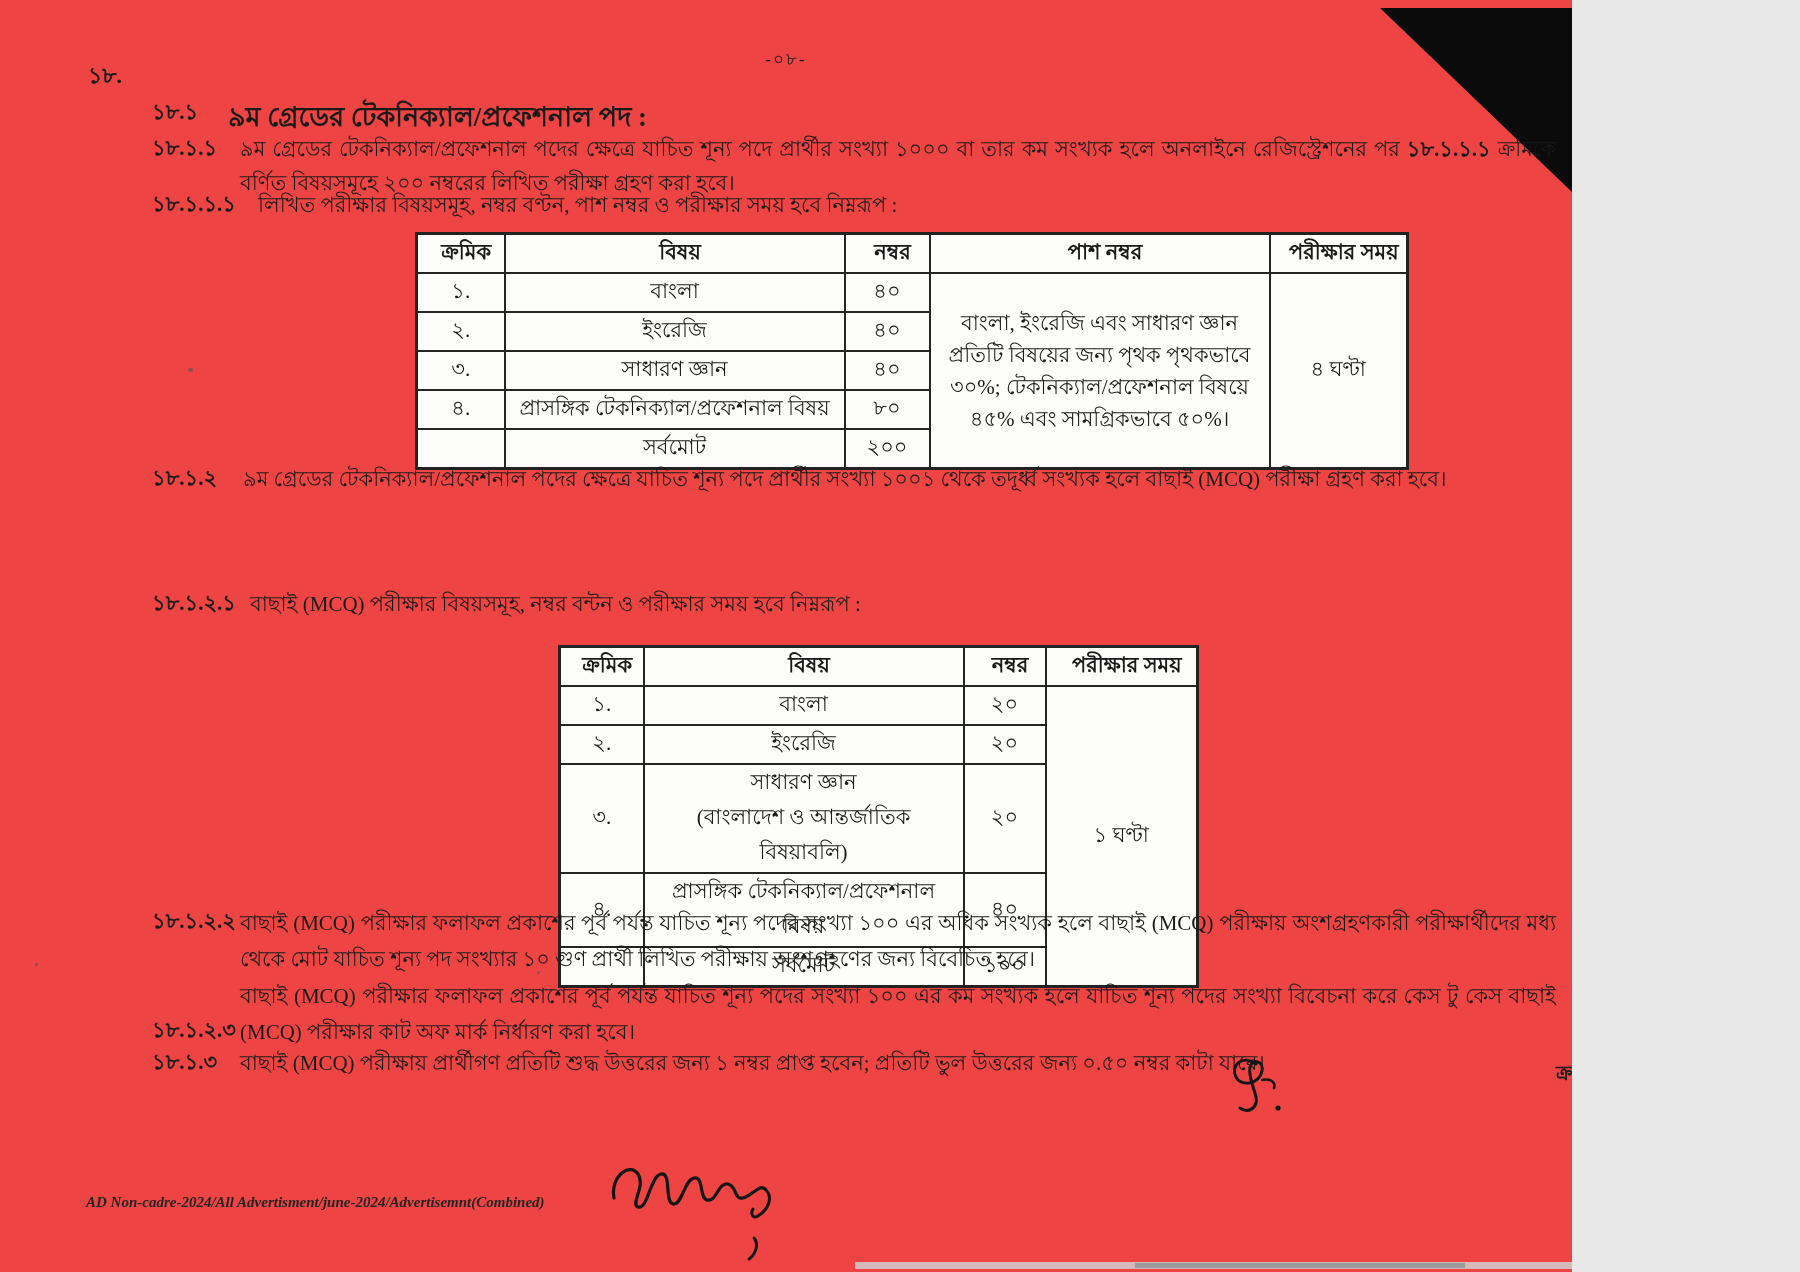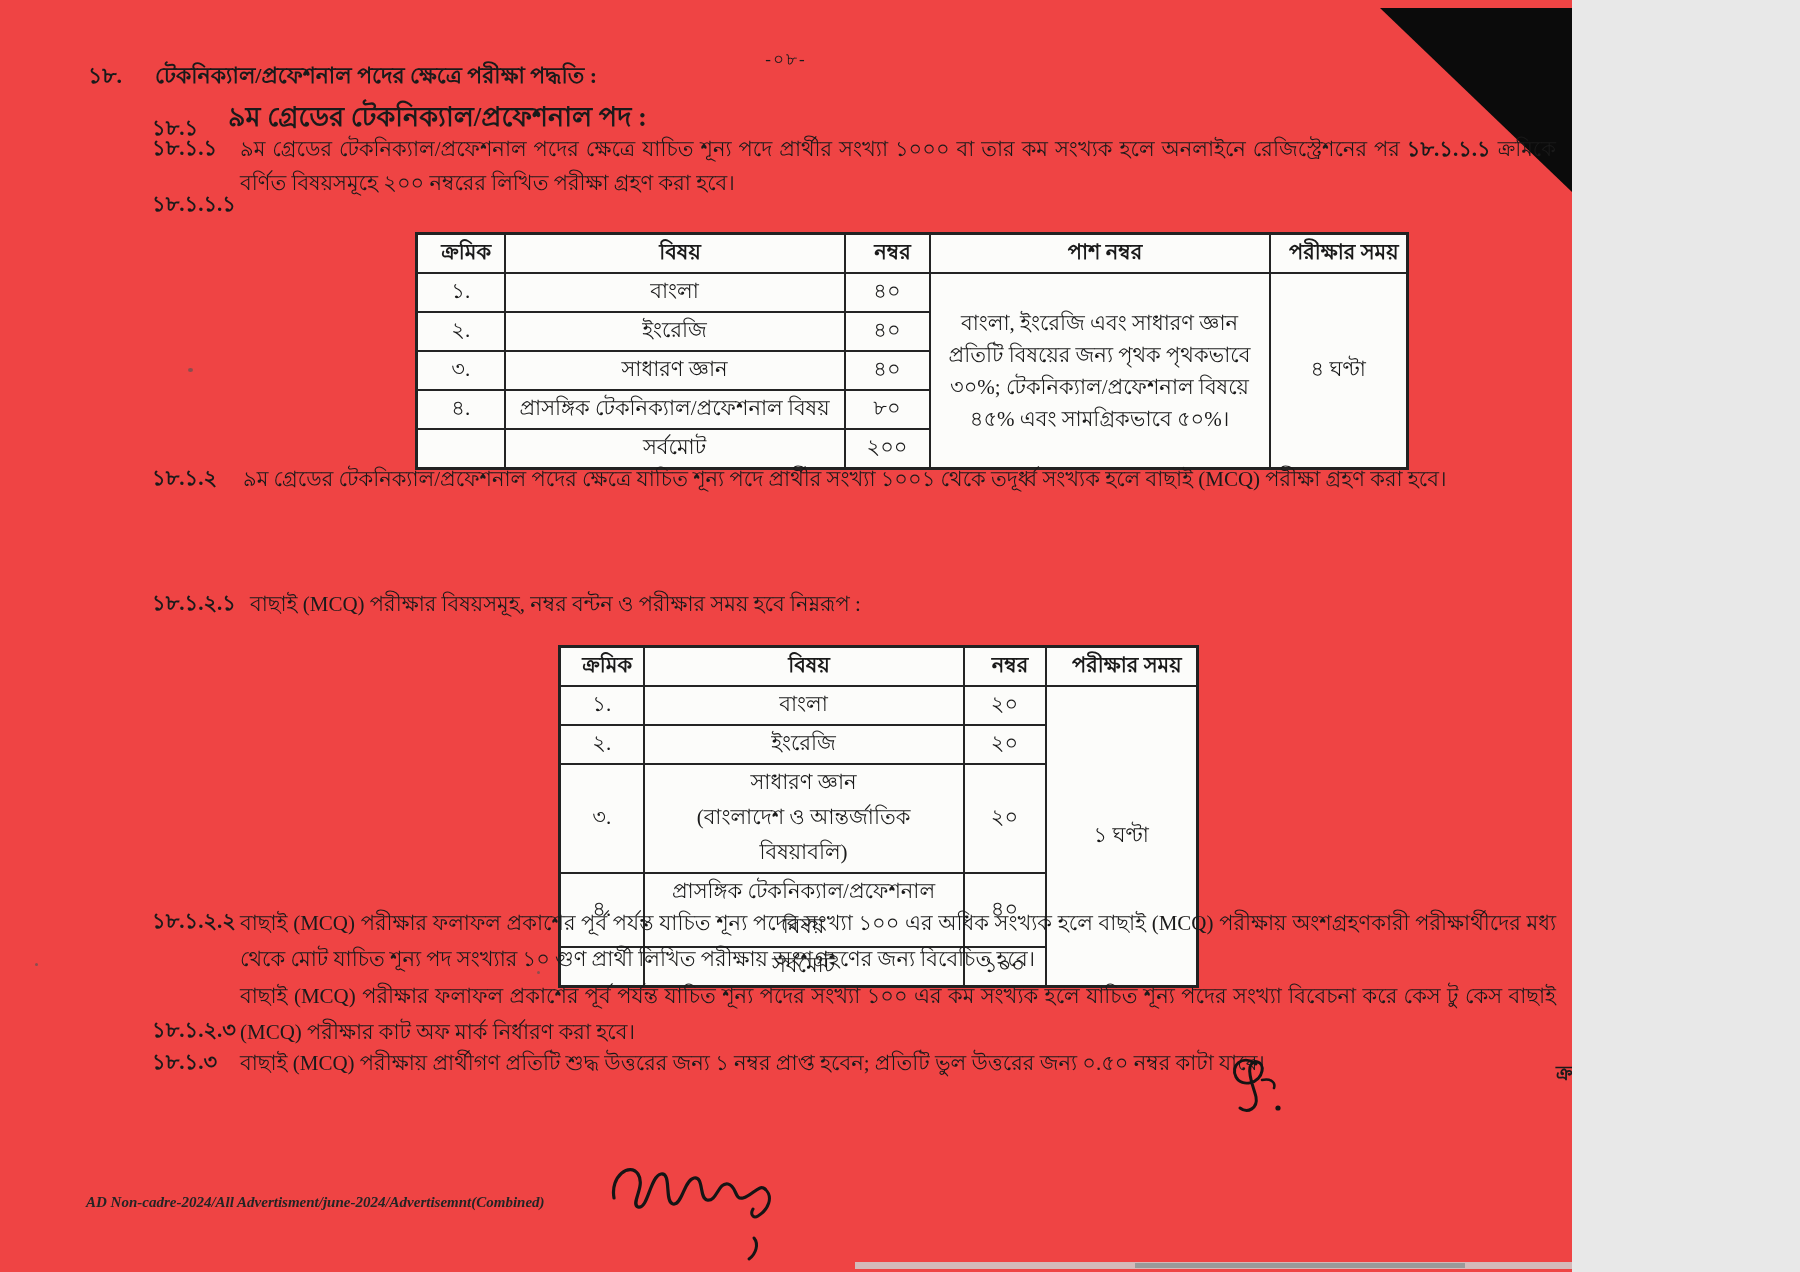--- a/index.html
+++ b/index.html
@@ -39,31 +39,31 @@
 </head>
 <body>
 
 <div class="page">
 
   <div class="abs corner-fold"></div>
 
   <div class="abs pageno" style="top:46px;left:0;">-০৮-</div>
 
   <span class="abs num" style="left:88px;top:58px;font-size:22px;">১৮.</span>
-  <span class="abs h-title" style="left:155px;top:58px;">টেকনিক্যাল/প্রফেশনাল পদের ক্ষেত্রে পরীক্ষা পদ্ধতি :</span>
 
-  <span class="abs num" style="left:152px;top:96px;margin-top:16px;">১৮.১</span>
+  <span class="abs num" style="left:152px;top:96px;">১৮.১</span>
   <span class="abs h-sub" style="left:228px;top:96px;">৯ম গ্রেডের টেকনিক্যাল/প্রফেশনাল পদ :</span>
 
   <span class="abs num" style="left:152px;top:132px;">১৮.১.১</span>
   <div class="abs body-text just" style="left:240px;top:132px;width:1316px;">
     <span>৯ম গ্রেডের টেকনিক্যাল/প্রফেশনাল পদের ক্ষেত্রে যাচিত শূন্য পদে প্রার্থীর সংখ্যা ১০০০ বা তার কম সংখ্যক হলে অনলাইনে রেজিস্ট্রেশনের পর </span><span class="ref-bold">১৮.১.১.১</span><span> ক্রমিকে বর্ণিত বিষয়সমূহে ২০০ নম্বরের লিখিত পরীক্ষা গ্রহণ করা হবে।</span>
   </div>
 
   <span class="abs num" style="left:152px;top:188px;">১৮.১.১.১</span>
+  <span class="abs body-text one-line" style="left:258px;top:188px;">লিখিত পরীক্ষার বিষয়সমূহ, নম্বর বণ্টন, পাশ নম্বর ও পরীক্ষার সময় হবে নিম্নরূপ :</span>
 
   <div class="abs" style="left:415px;top:232px;">
     <table class="scan">
       <colgroup>
           <col style="width:88px">
           <col style="width:340px">
           <col style="width:85px">
           <col style="width:340px">
           <col style="width:138px">
         </colgroup>

